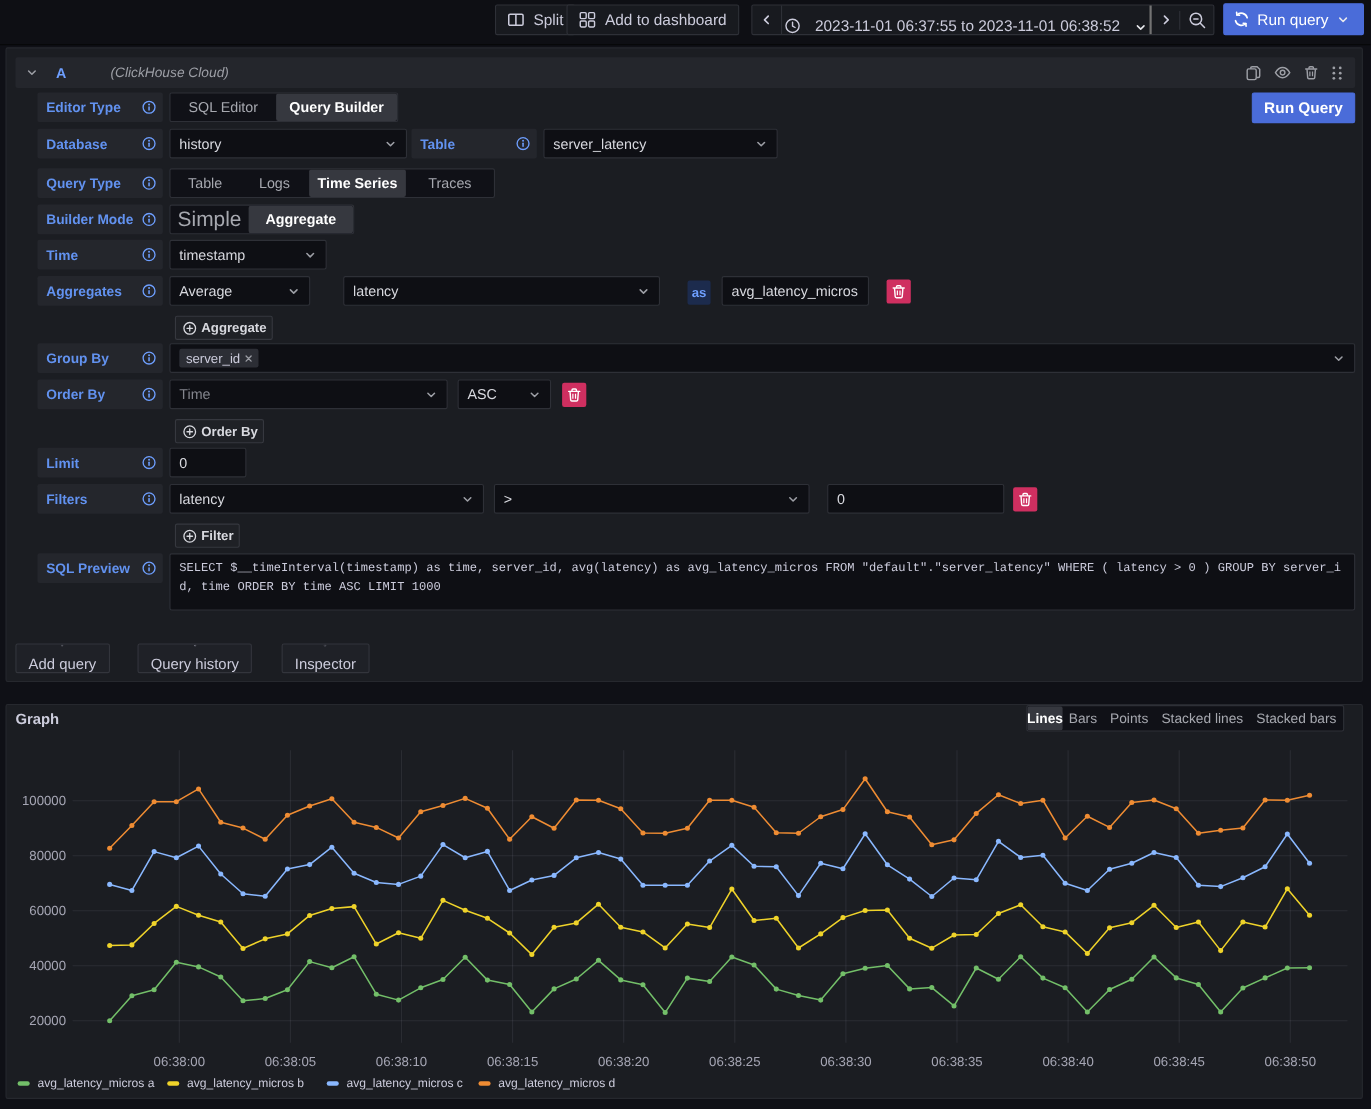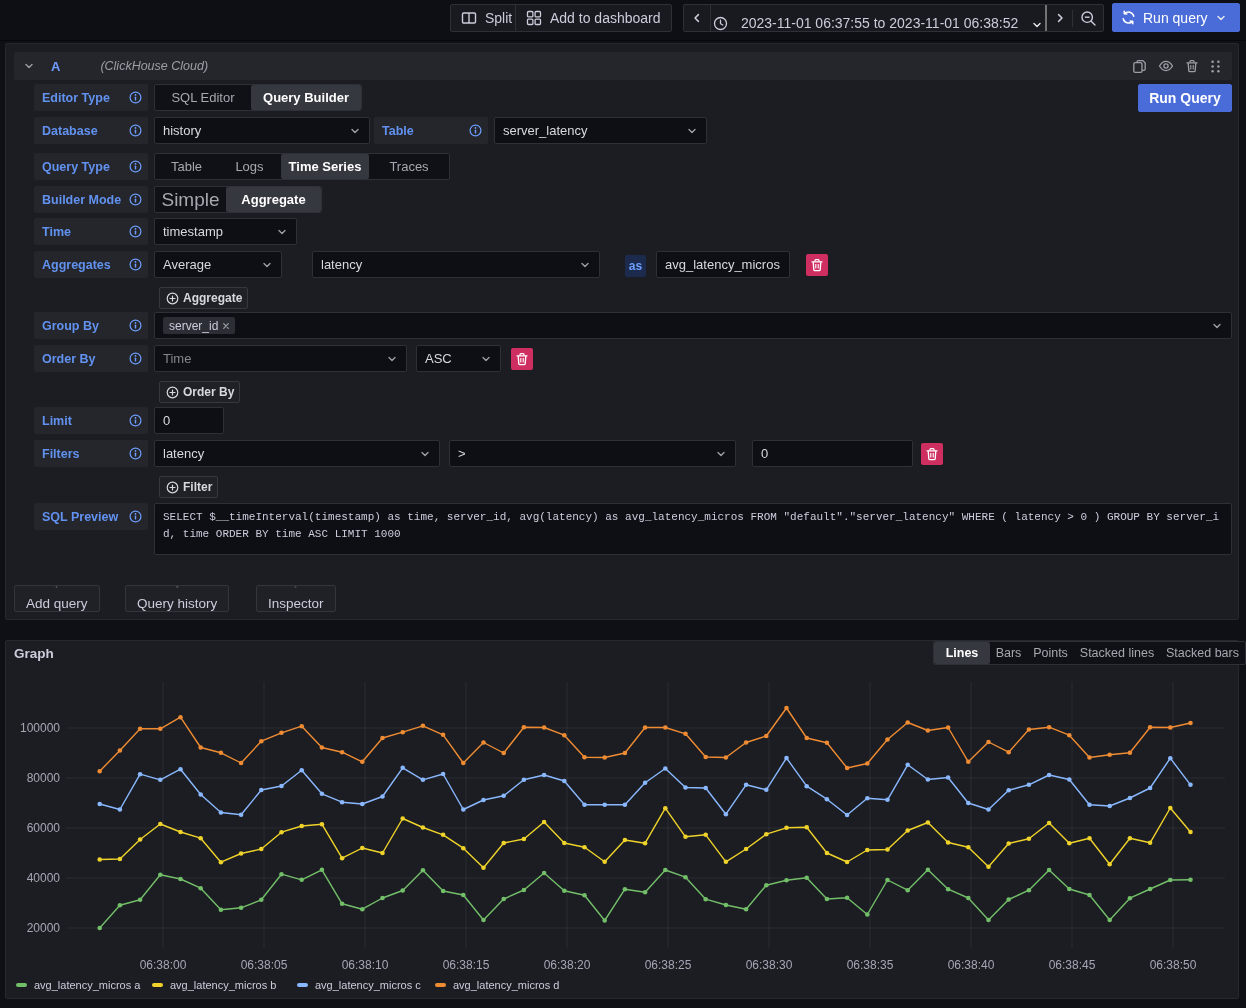--- a/index.html
+++ b/index.html
@@ -387,21 +387,21 @@
       <circle cx="7.5" cy="7.5" r="6.1" stroke="#ccccdc" stroke-width="1.3"></circle>
       <circle cx="7.5" cy="4.6" r="1" fill="#ccccdc"></circle>
       <rect x="6.7" y="6.6" width="1.6" height="4.4" rx="0.8" fill="#ccccdc"></rect>
     </svg>
     <span>Inspector</span>
   </div>
 
 <div class="panel" style="top:640px;height:359px"></div>
 <div id="gtitle">Graph</div>
 <div class="radio" style="left:933px;top:641px;height:24px">
-  <div class="ro sel1" style="font-size:12.5px;width:56px;justify-content:center">Lines</div>
+  <div class="ro sel1" style="font-size:12.5px;width:32px;justify-content:center">Lines</div>
   <div class="ro" style="font-size:12.5px;width:37px;justify-content:center;padding:0">Bars</div>
   <div class="ro" style="font-size:12.5px;width:47px;justify-content:center;padding:0">Points</div>
   <div class="ro" style="font-size:12.5px;width:86px;justify-content:center;padding:0">Stacked lines</div>
   <div class="ro" style="font-size:12.5px;width:85px;justify-content:center;padding:0">Stacked bars</div>
 </div>
 <svg class="abs" style="left:0;top:0" width="1246" height="1008" viewBox="0 0 1246 1008">
     <line x1="66" x2="1225" y1="728" y2="728" class="gl"></line>
     <line x1="66" x2="1225" y1="778" y2="778" class="gl"></line>
     <line x1="66" x2="1225" y1="828" y2="828" class="gl"></line>
     <line x1="66" x2="1225" y1="878" y2="878" class="gl"></line>

